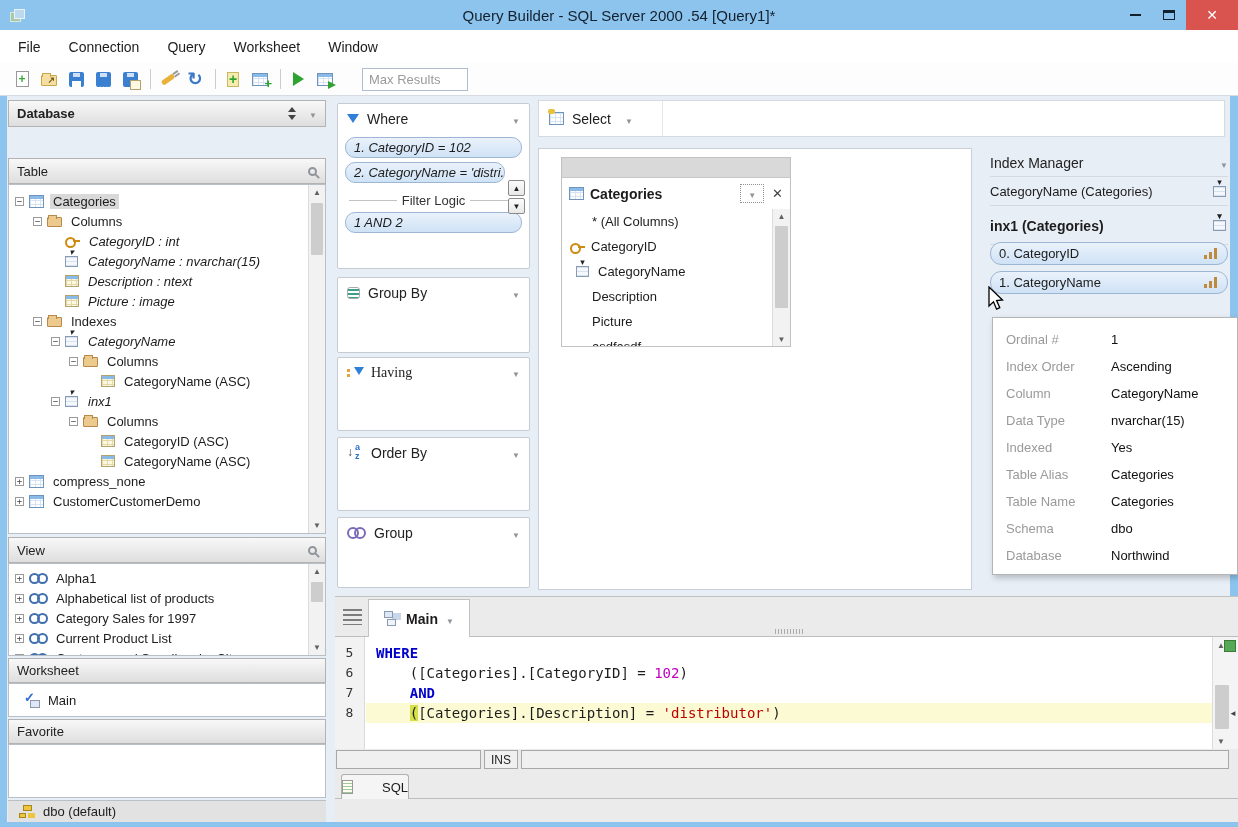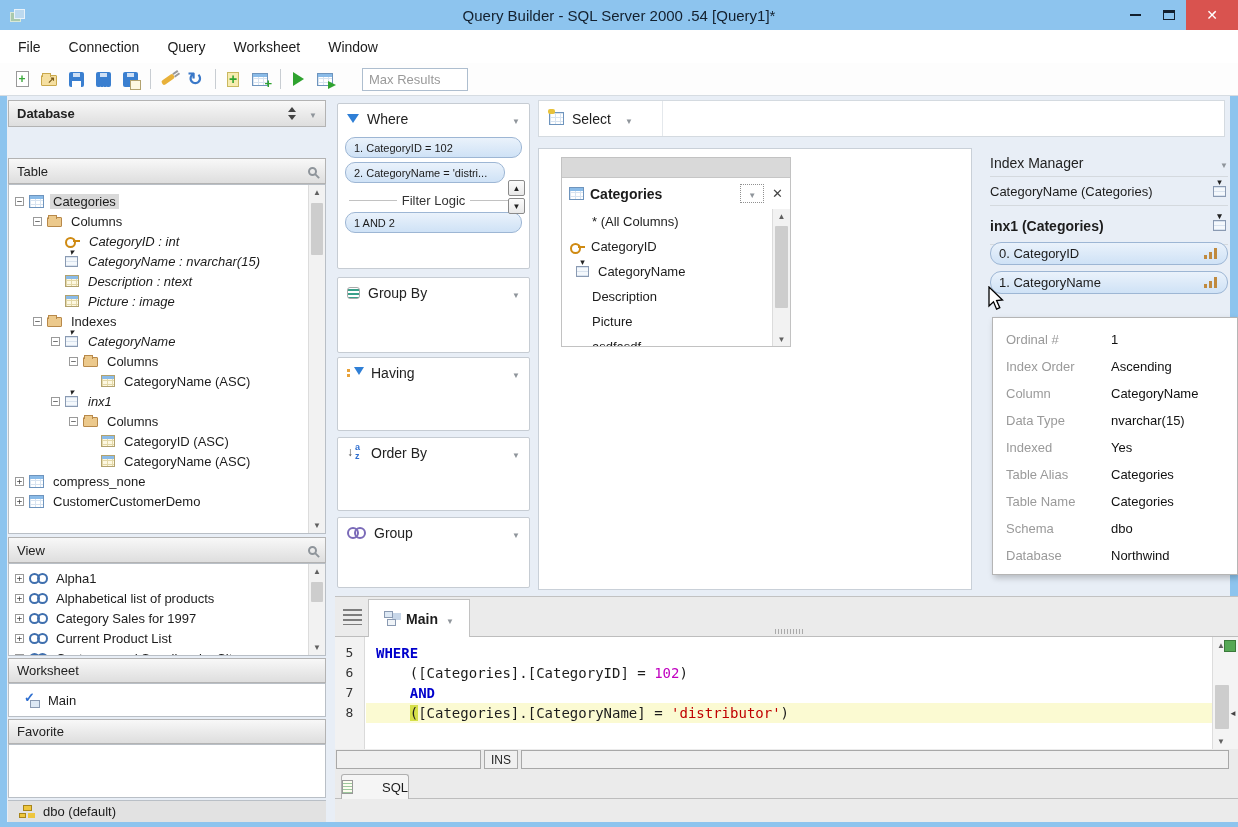--- a/index.html
+++ b/index.html
@@ -133,21 +133,21 @@
   .sbthumb { position:absolute; left:2px; right:2px; background:#cdcdcd; border-radius:1px; }
   .viewlist { position:absolute; left:8px; top:563px; width:318px; height:93px; background:#fff; border:1px solid #b9bfc6; overflow:hidden; }
   .wslist { position:absolute; left:8px; top:683px; width:318px; height:34px; background:#fff; border:1px solid #b9bfc6; display:flex; align-items:center; padding-left:14px; }
   .favbox { position:absolute; left:8px; top:744px; width:318px; height:54px; background:#fff; border:1px solid #b9bfc6; }
   .lpstatus { position:absolute; left:8px; top:800px; width:318px; height:22px; background:#e2e2e2; border-top:1px solid #b9bfc6; display:flex; align-items:center; padding-left:10px; font-size:13px; }
 
   
   .qcard { position:absolute; left:337px; width:193px; background:#fff; border:1px solid #c6ccd3; border-radius:2px; }
   .qhdr { height:29px; display:flex; align-items:center; padding:0 9px; font-size:14px; color:#222; }
   .qhdr .dd { margin-left:auto; }
-  .pill { display:flex; align-items:center; height:21px; margin:4px 7px 0; padding:0 8px; border:1px solid #9db6d4; border-radius:10px; background:linear-gradient(#eaf2fb,#cfe2f6); font-size:11px; white-space:nowrap; overflow:hidden; }
+  .pill { display:flex; align-items:center; height:21px; margin:4px 7px 0; padding:0 8px; border:1px solid #9db6d4; border-radius:10px; background:linear-gradient(#eaf2fb,#cfe2f6); font-size:13px; white-space:nowrap; overflow:hidden;font-style:italic; }
   .spinner { position:absolute; right:4px; width:17px; height:16px; border:1px solid #8a8a8a; background:linear-gradient(#fcfcfc,#e8e8e8); display:flex; align-items:center; justify-content:center; font-size:8px; color:#222; border-radius:2px; }
   .flogic { display:flex; align-items:center; margin:10px 6px 0; color:#333; font-size:13px; }
   .flogic::before, .flogic::after { content:""; flex:1; height:1px; background:#c2c2c2; margin:0 5px; }
 
   
   .selectstrip { position:absolute; left:538px; top:100px; width:687px; height:37px; background:#fff; border:1px solid #d4dae0; display:flex; align-items:center; }
   .selectseg { width:124px; height:100%; display:flex; align-items:center; padding-left:10px; border-right:1px solid #e4e8ec; font-size:14px; }
   .selectseg .dd { margin-left:14px; }
   .ic-selgrid { width:15px; height:13px; border:1px solid #6e94bd; margin-right:8px;
     background:repeating-linear-gradient(to right,#d7e3f0 0 1px,transparent 1px 5px),repeating-linear-gradient(to bottom,#d7e3f0 0 1px,transparent 1px 4px),#fff; }
@@ -453,21 +453,21 @@
   </div>
 
   <div class="qcard" style="top:277px;height:76px;">
     <div class="qhdr">
       <span class="ic ic-group"></span>
       <span>Group By</span>
       <span class="dd"></span>
     </div>
   </div>
 
-  <div class="qcard" style="top:357px;height:74px;">
+  <div class="qcard" style="top:357px;height:74px;font-family:Liberation Serif, serif;">
     <div class="qhdr">
       <span class="ic ic-having"></span>
       <span>Having</span>
       <span class="dd"></span>
     </div>
   </div>
 
   <div class="qcard" style="top:437px;height:74px;">
     <div class="qhdr">
       <span class="ic ic-order"></span>
@@ -606,21 +606,21 @@
       <div class="gutter">
         <div>5</div>
         <div>6</div>
         <div>7</div>
         <div>8</div>
       </div>
       <div class="code">
         <div class="cline"><span class="kw">WHERE</span></div>
         <div class="cline"><span>    ([Categories].[CategoryID] = </span><span class="num">102</span><span>)</span></div>
         <div class="cline"><span>    </span><span class="kw">AND</span></div>
-        <div class="cline current"><span>    </span><span class="paren-hl">(</span><span>[Categories].[CategoryName] = </span><span class="str">'distributor'</span><span>)</span></div>
+        <div class="cline current"><span>    </span><span class="paren-hl">(</span><span>[Categories].[Description] = </span><span class="str">'distributor'</span><span>)</span></div>
       </div>
       <div class="esb">
         <div class="sbbtn" style="width:16px;">▲</div>
         <div class="greensq"></div>
         <div class="sbthumb" style="left:2px;width:14px;top:48px;height:44px;"></div>
         <div class="marker">◄</div>
         <div class="sbbtn" style="position:absolute;bottom:0;width:16px;">▼</div>
       </div>
     </div>
 

